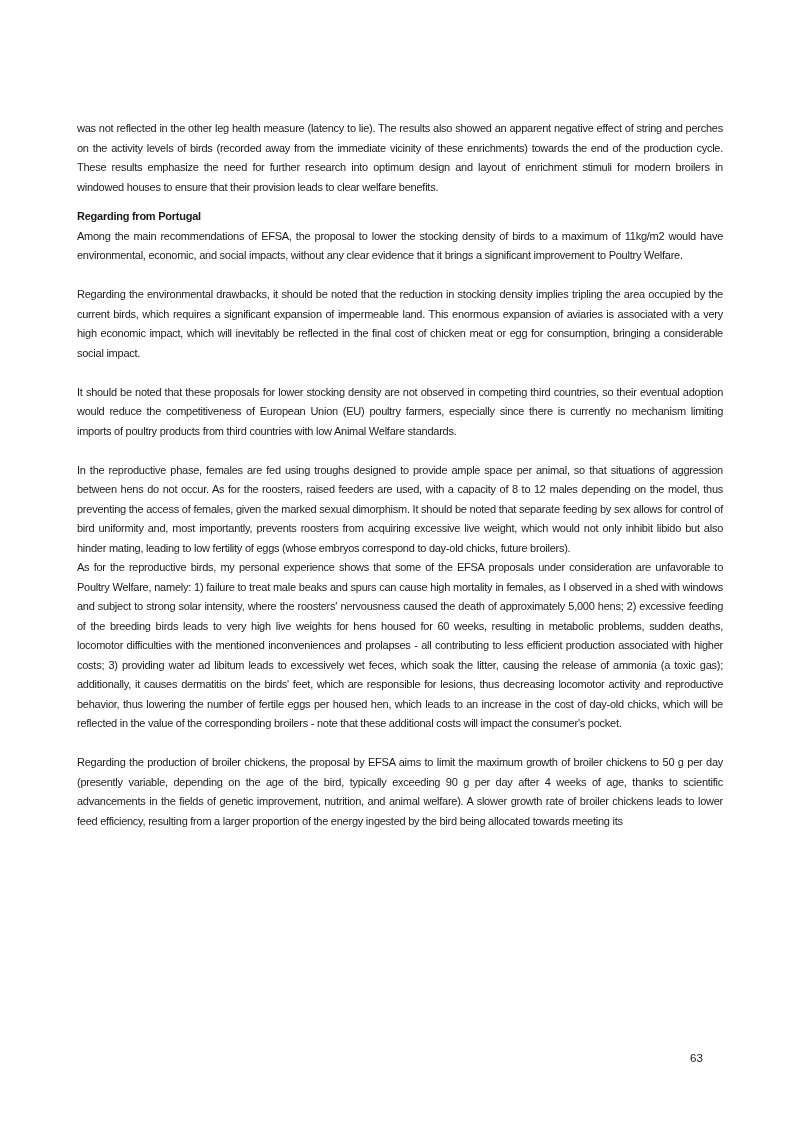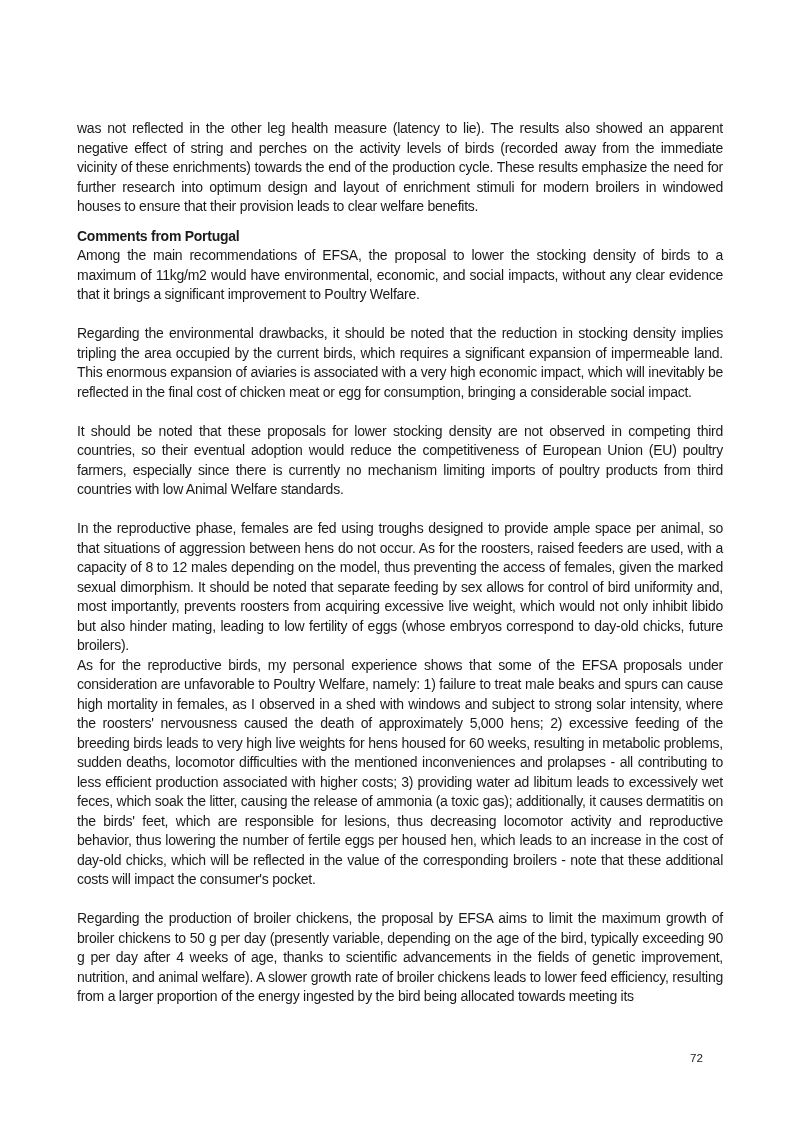--- a/index.html
+++ b/index.html
@@ -1,38 +1,38 @@
 <!DOCTYPE html>
 <html><head>
 <meta charset="utf-8">
 <style>
   html, body { margin: 0; padding: 0; background: #ffffff; }
   body { width: 800px; height: 1131px; position: relative; overflow: hidden; }
   .page {
     position: absolute; left: 77px; top: 119px; width: 646px;
     font-family: "Liberation Sans", sans-serif;
-    font-size: 14px; line-height: 19.5px; color: #1a1a1a;
+    font-size: 11px; line-height: 19.5px; color: #1a1a1a;
     letter-spacing: -0.25px;
   }
   .page p { margin: 0; text-align: justify; }
   .gap { margin-top: 10px !important; }
   .gap-line { margin-top: 19.5px !important; }
   .heading { font-weight: bold; margin-top: 10px !important; }
   .page-number {
     position: absolute; left: 690px; top: 1051px;
     font-family: "Liberation Sans", sans-serif; font-size: 11.6px; color: #1a1a1a;
   }
 </style>
 </head>
 <body>
 
 <div class="page">
   <p>was not reflected in the other leg health measure (latency to lie). The results also showed an apparent negative effect of string and perches on the activity levels of birds (recorded away from the immediate vicinity of these enrichments) towards the end of the production cycle. These results emphasize the need for further research into optimum design and layout of enrichment stimuli for modern broilers in windowed houses to ensure that their provision leads to clear welfare benefits.</p>
-  <p class="heading">Comments from Portugal</p>
+  <p class="heading">Regarding from Portugal</p>
   <p>Among the main recommendations of EFSA, the proposal to lower the stocking density of birds to a maximum of 11kg/m2 would have environmental, economic, and social impacts, without any clear evidence that it brings a significant improvement to Poultry Welfare.</p>
   <p class="gap-line">Regarding the environmental drawbacks, it should be noted that the reduction in stocking density implies tripling the area occupied by the current birds, which requires a significant expansion of impermeable land. This enormous expansion of aviaries is associated with a very high economic impact, which will inevitably be reflected in the final cost of chicken meat or egg for consumption, bringing a considerable social impact.</p>
   <p class="gap-line">It should be noted that these proposals for lower stocking density are not observed in competing third countries, so their eventual adoption would reduce the competitiveness of European Union (EU) poultry farmers, especially since there is currently no mechanism limiting imports of poultry products from third countries with low Animal Welfare standards.</p>
   <p class="gap-line">In the reproductive phase, females are fed using troughs designed to provide ample space per animal, so that situations of aggression between hens do not occur. As for the roosters, raised feeders are used, with a capacity of 8 to 12 males depending on the model, thus preventing the access of females, given the marked sexual dimorphism. It should be noted that separate feeding by sex allows for control of bird uniformity and, most importantly, prevents roosters from acquiring excessive live weight, which would not only inhibit libido but also hinder mating, leading to low fertility of eggs (whose embryos correspond to day-old chicks, future broilers).</p>
   <p>As for the reproductive birds, my personal experience shows that some of the EFSA proposals under consideration are unfavorable to Poultry Welfare, namely: 1) failure to treat male beaks and spurs can cause high mortality in females, as I observed in a shed with windows and subject to strong solar intensity, where the roosters' nervousness caused the death of approximately 5,000 hens; 2) excessive feeding of the breeding birds leads to very high live weights for hens housed for 60 weeks, resulting in metabolic problems, sudden deaths, locomotor difficulties with the mentioned inconveniences and prolapses - all contributing to less efficient production associated with higher costs; 3) providing water ad libitum leads to excessively wet feces, which soak the litter, causing the release of ammonia (a toxic gas); additionally, it causes dermatitis on the birds' feet, which are responsible for lesions, thus decreasing locomotor activity and reproductive behavior, thus lowering the number of fertile eggs per housed hen, which leads to an increase in the cost of day-old chicks, which will be reflected in the value of the corresponding broilers - note that these additional costs will impact the consumer's pocket.</p>
   <p class="gap-line">Regarding the production of broiler chickens, the proposal by EFSA aims to limit the maximum growth of broiler chickens to 50 g per day (presently variable, depending on the age of the bird, typically exceeding 90 g per day after 4 weeks of age, thanks to scientific advancements in the fields of genetic improvement, nutrition, and animal welfare). A slower growth rate of broiler chickens leads to lower feed efficiency, resulting from a larger proportion of the energy ingested by the bird being allocated towards meeting its</p>
 </div>
 
-<div class="page-number">72</div>
+<div class="page-number">63</div>
 
 </body></html>

